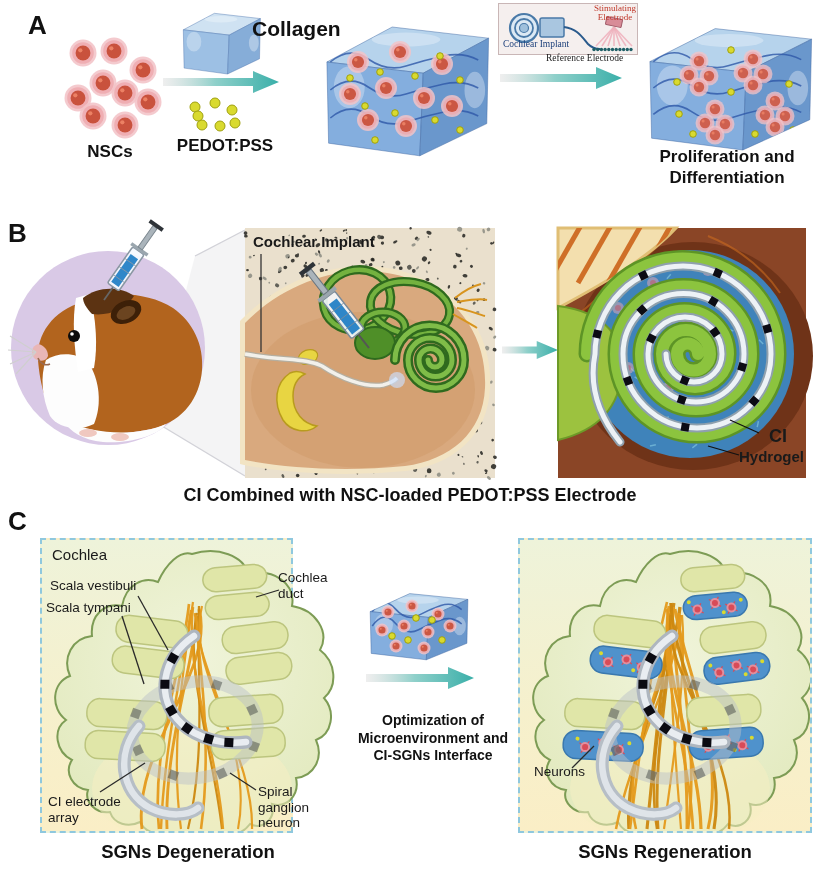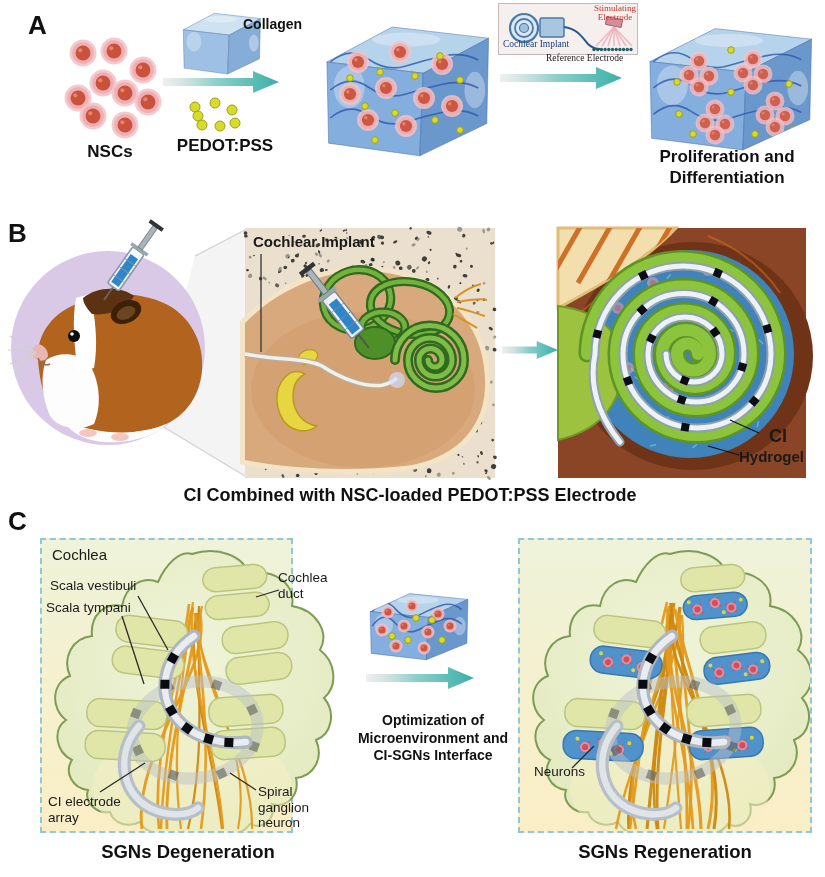--- a/index.html
+++ b/index.html
@@ -70,21 +70,21 @@
       </defs>
       <path d="M 3.3 19.8 L 34.4 3.3 L 80.4 8.6 L 49.2 25.1 Z" fill="#cfe2f2" stroke="rgba(70,110,170,.4)" stroke-width="1"></path>
       <path d="M 3.3 19.8 L 49.2 25.1 L 47.6 64.0 L 4.1 58.1 Z" fill="#9dc0e4" stroke="rgba(70,110,170,.4)" stroke-width="1"></path>
       <path d="M 49.2 25.1 L 80.4 8.6 L 79.5 48.8 L 47.6 64.0 Z" fill="#86add8" stroke="rgba(70,110,170,.4)" stroke-width="1"></path>
       <g clip-path="url(#colCubec)">
         <ellipse cx="13.940000000000001" cy="31.68" rx="7.38" ry="9.9" fill="#fff" opacity="0.3"></ellipse>
         <ellipse cx="73.8" cy="33" rx="4.92" ry="8.58" fill="#fff" opacity="0.33"></ellipse>
         <ellipse cx="41" cy="9.24" rx="16.400000000000002" ry="3.3000000000000003" fill="#fff" opacity="0.3"></ellipse>
       </g>
     </svg>
-  <div class="cap" style="left:243px;top:16px;width:84px;text-align:left;font-size:14px">Collagen</div>
+  <div class="cap" style="left:252px;top:16px;width:84px;text-align:left;font-size:21px">Collagen</div>
 
   <svg id="arrowA1" class="abs" style="left:163px;top:70px" width="116" height="24">
       <defs>
         <linearGradient id="arrowA1g" x1="0" y1="0" x2="1" y2="0">
           <stop offset="0" stop-color="#dedede" stop-opacity="0.5"></stop>
           <stop offset="0.45" stop-color="#8fd0ca"></stop>
           <stop offset="1" stop-color="#3aafa9"></stop>
         </linearGradient>
       </defs>
       <path d="M0 7.92 L90 7.92 L90 1 L116 12 L90 23 L90 16.08 L0 16.08 Z" fill="url(#arrowA1g)"></path>

